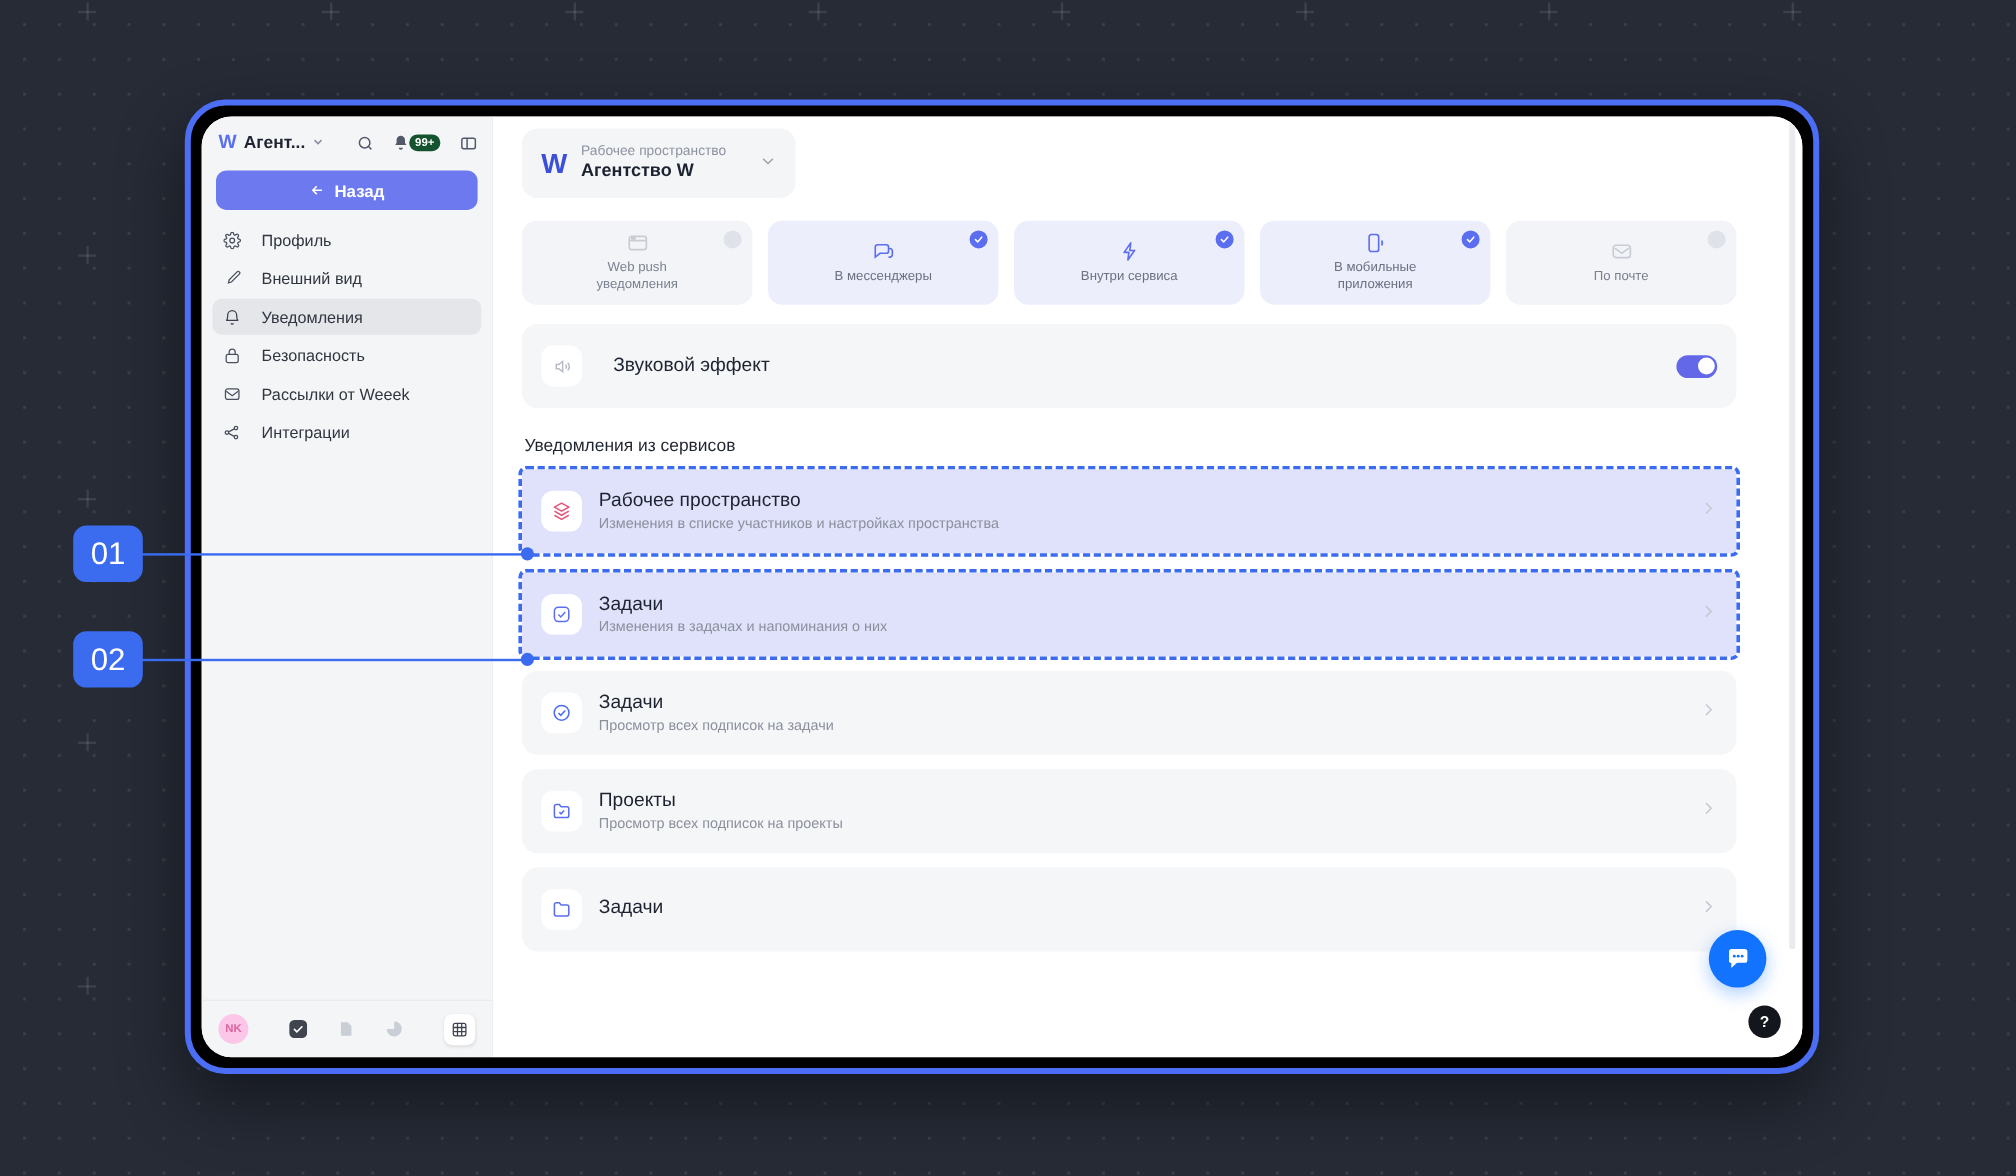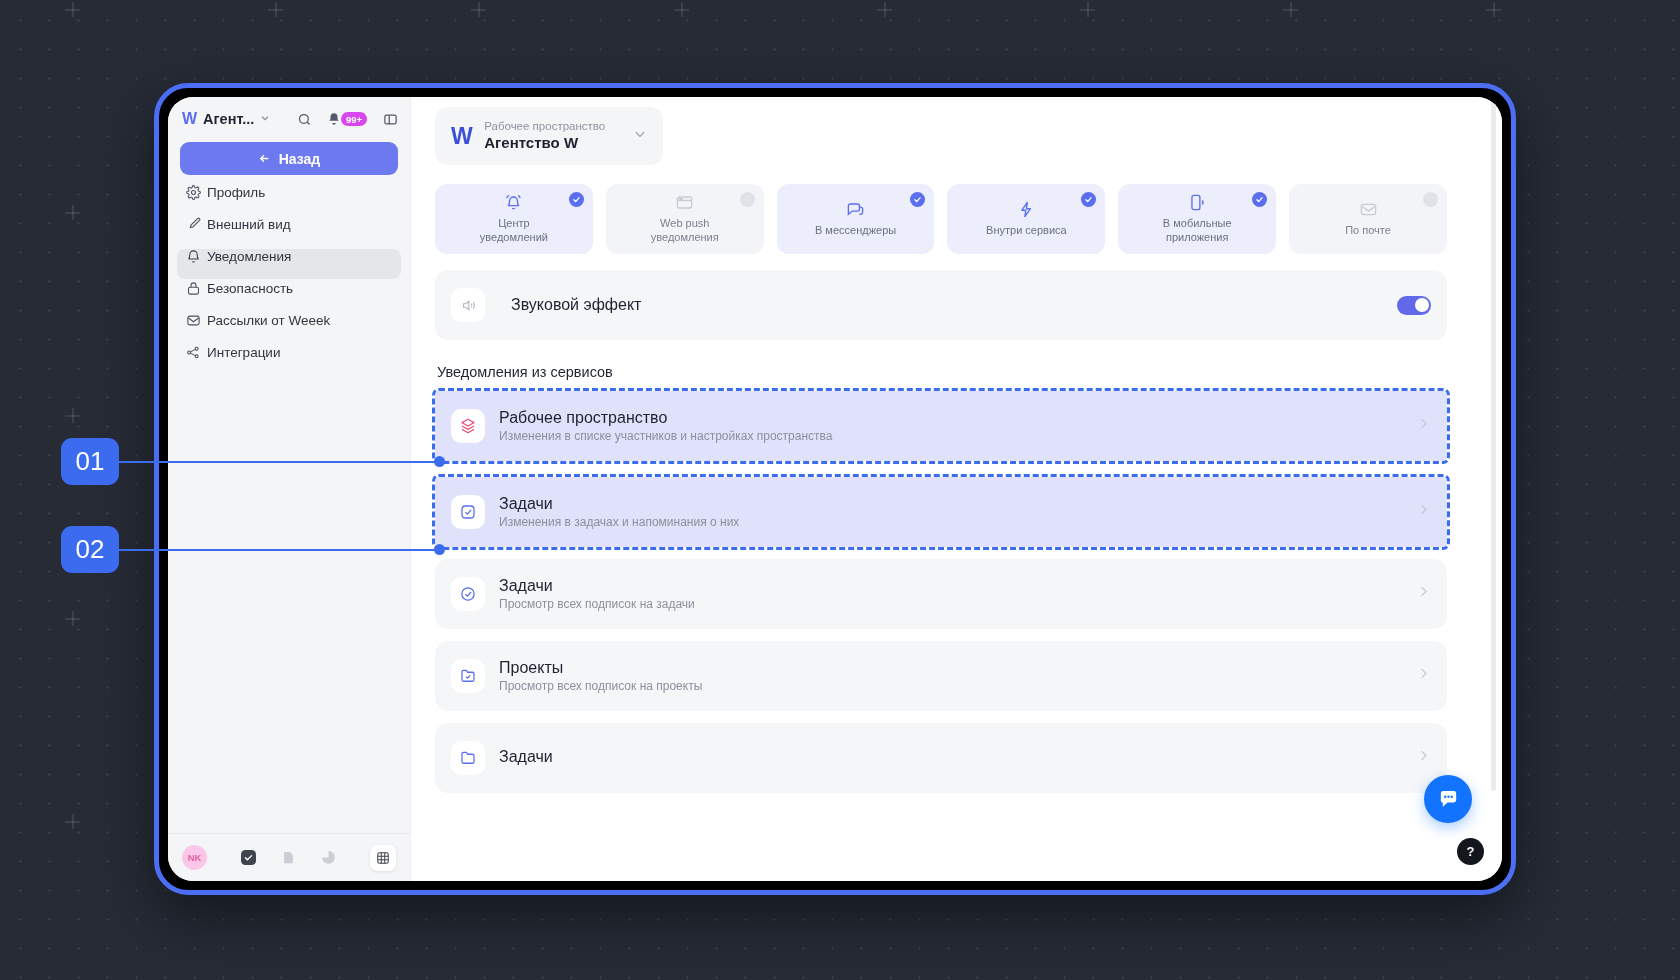--- a/index.html
+++ b/index.html
@@ -64,34 +64,34 @@
   .sb-top {
     display: flex; align-items: center; gap: 7px;
     padding: 13px 12px 10px 14px;
   }
   .wlogo { font-weight: 800; font-size: 16px; color: #5b6ef0; letter-spacing: -1px; }
   .ws-name { font-size: 14.5px; font-weight: 700; color: #1f2430; }
   .chev-sm { color: #8a909e; font-size: 11px; margin-left: -1px; }
   .sb-top .spacer { flex: 1; }
   .sb-icon { color: #53596a; display: flex; align-items: center; }
   .badge99 {
-    background: #d946ef; color: #fff; font-size: 9.5px; font-weight: 700;
+    background: #14532d; color: #fff; font-size: 9.5px; font-weight: 700;
     border-radius: 9px; padding: 1.5px 5px; margin-left: -7px; position: relative; z-index:2;
   }
   .back-btn {
     margin: 4px 12px 10px 12px;
     height: 33px; border-radius: 9px;
     background: #6d79ee;
     color: #fff; font-size: 14px; font-weight: 600;
     display: flex; align-items: center; justify-content: center; gap: 8px;
     cursor: pointer;
   }
   .nav { padding: 0 9px; display: flex; flex-direction: column; gap: 2px; }
   .nav-item {
-    display: flex; gap: 6px;
+    display: flex; align-items: center; gap: 17px;
     height: 30px; padding: 0 9px; border-radius: 8px;
     font-size: 13.5px; color: #30363f; cursor: pointer;
   }
   .nav-item.active { background: #e4e6ea; }
   .nav-item svg { flex: 0 0 15px; }
   .sb-bottom {
     margin-top: auto;
     border-top: 1px solid #e8eaee;
     height: 48px;
     display: flex; align-items: center;
@@ -425,35 +425,20 @@
           <span class="spacer"></span>
           <span style="color:#9aa0ad">
             <svg width="14" height="14" viewBox="0 0 24 24" fill="none" stroke="currentColor" stroke-width="2">
                   <path d="M5 9l7 7 7-7"></path>
                 </svg>
           </span>
         </div>
 
         <div class="channels">
 
-          <div class="ch on">
-            <span class="mark">
-                  <svg width="9" height="9" viewBox="0 0 24 24" fill="none" stroke="#fff" stroke-width="3.4" stroke-linecap="round">
-                    <path d="M5 12.5l5 5L19 7"></path>
-                  </svg>
-                </span>
-            <span class="ch-ico">
-                  <svg width="19" height="19" viewBox="0 0 24 24" fill="none" stroke="currentColor" stroke-width="1.7">
-                    <path d="M17 10a5 5 0 1 0-10 0c0 5-2 6-2 6h14s-2-1-2-6"></path>
-                    <path d="M13.5 19a1.8 1.8 0 0 1-3 0"></path>
-                    <path d="M3.5 6.5A7 7 0 0 1 6 3M20.5 6.5A7 7 0 0 0 18 3"></path>
-                  </svg>
-                </span>
-            <span class="ch-lbl">Центр<br>уведомлений</span>
-          </div>
 
           <div class="ch">
             <span class="mark"></span>
             <span class="ch-ico">
                   <svg width="19" height="19" viewBox="0 0 24 24" fill="none" stroke="currentColor" stroke-width="1.7">
                     <rect x="3" y="5" width="18" height="14" rx="2.5"></rect>
                     <path d="M3 9.5h18"></path>
                     <circle cx="6.2" cy="7.3" r=".7" fill="currentColor"></circle>
                     <circle cx="8.5" cy="7.3" r=".7" fill="currentColor"></circle>
                   </svg>

